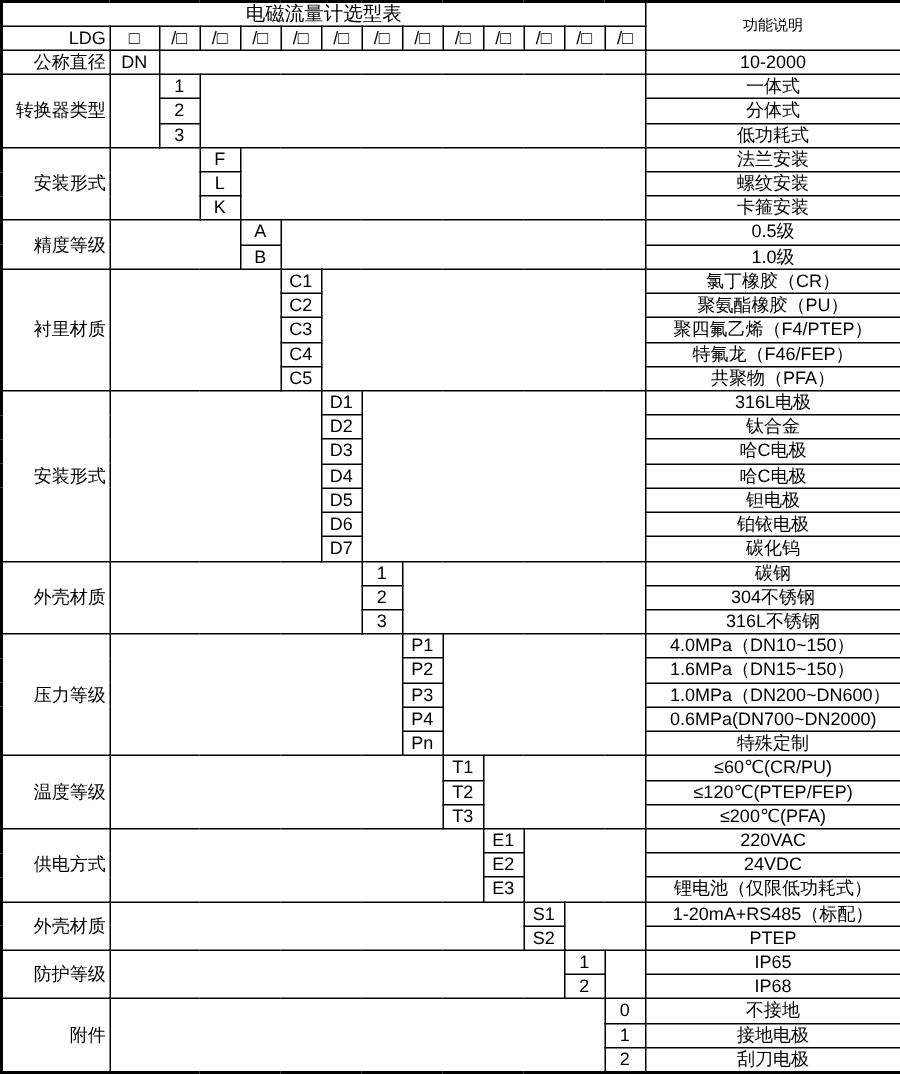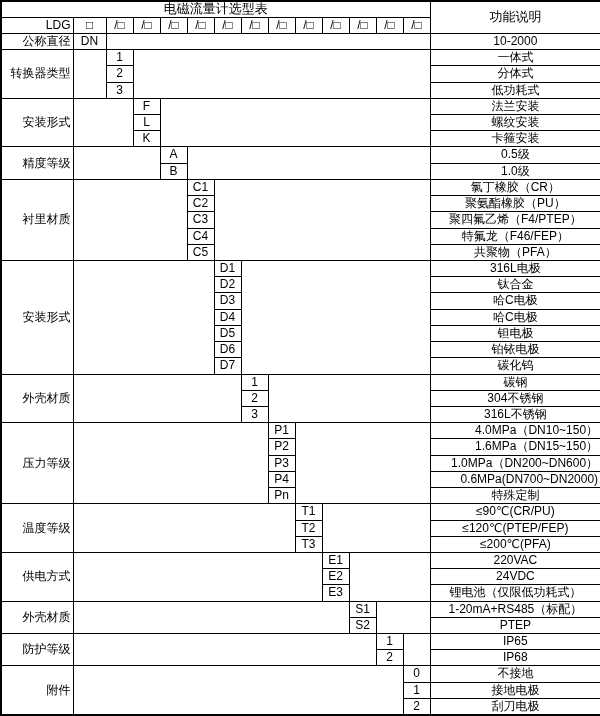--- a/index.html
+++ b/index.html
@@ -15,25 +15,25 @@
   td{
     border:1px solid #000;
     padding:0 2px;
     text-align:center;
     vertical-align:middle;
     overflow:hidden;
     white-space:nowrap;
     line-height:1.1;
   }
   td.title-cell{font-size:13px;}
-  td.fn-header{font-size:13px;}
+  td.fn-header{font-size:10px;}
   td.cat{text-align:right;padding-left:5px;}
   td.code{padding:0;}
   td.desc{}
-  td.desc.left{text-align:right;padding-left:16px;}
+  td.desc.left{text-align:left;padding-left:16px;}
   td.spacer{border:1px solid #000;}
 </style>
 </head>
 <body>
 
 <table>
   <colgroup>
     <col style="width:72px">
     <col style="width:33px">
     <col style="width:27px">
@@ -210,21 +210,21 @@
       </tr>
       <tr>
         <td class="code">Pn</td>
         <td class="desc">特殊定制</td>
       </tr>
       <tr>
         <td class="cat" rowspan="3">温度等级</td>
         <td class="spacer" rowspan="3" colspan="8"></td>
         <td class="code">T1</td>
         <td class="spacer" rowspan="3" colspan="4"></td>
-        <td class="desc">≤90℃(CR/PU)</td>
+        <td class="desc">≤60℃(CR/PU)</td>
       </tr>
       <tr>
         <td class="code">T2</td>
         <td class="desc">≤120℃(PTEP/FEP)</td>
       </tr>
       <tr>
         <td class="code">T3</td>
         <td class="desc">≤200℃(PFA)</td>
       </tr>
       <tr>

